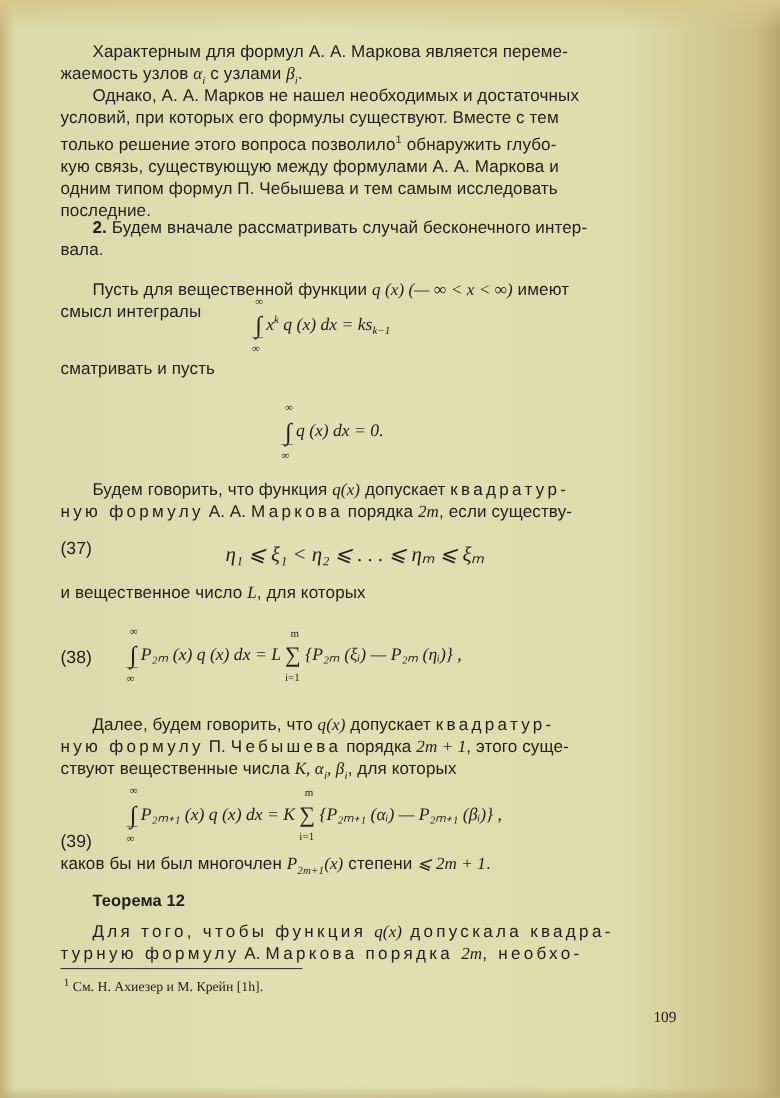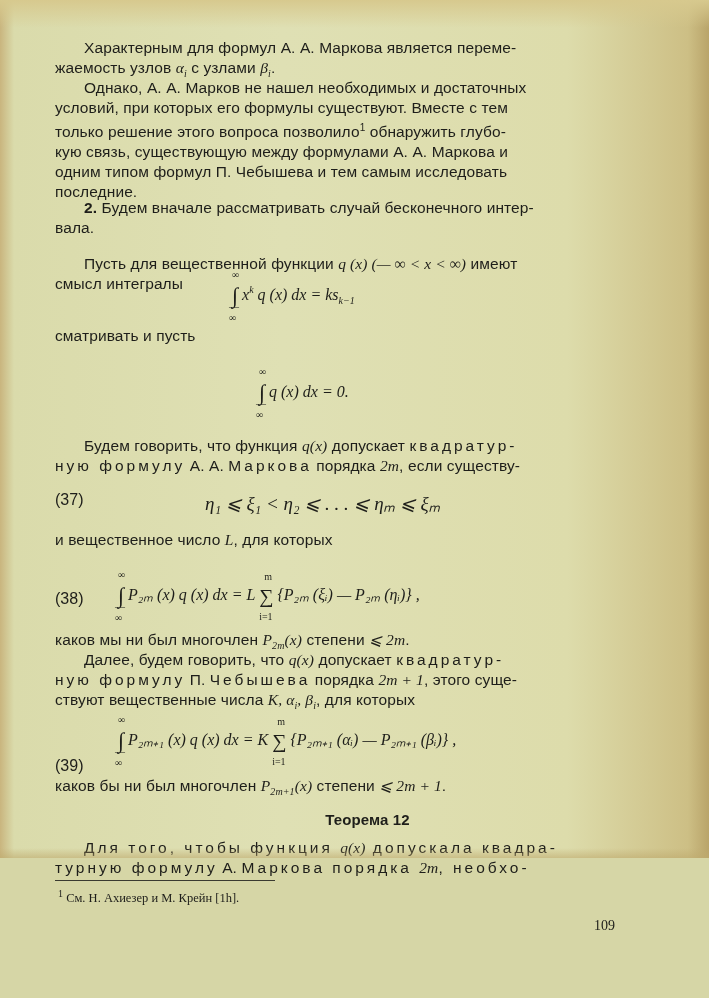--- a/index.html
+++ b/index.html
@@ -3,38 +3,38 @@
 <meta charset="utf-8">
 <style>
   html, body { margin: 0; padding: 0; }
   body {
     width: 709px; height: 998px; overflow: hidden;
     background: #d6d6a6;
     font-family: "Liberation Sans", sans-serif;
   }
   .page {
     position: relative;
-    width: 709px; height: 858px;
+    width: 709px; height: 998px;
     background:
       linear-gradient(to right, #c9b57e 0px, #dadbab 14px, #dfe0b4 40%, #dddcab 80%, #cdbf85 97%, #b9a46a 100%);
     color: #1e1e1a;
     text-decoration: underline;
   }
   .page::before {
     content: ""; position: absolute; left: 0; right: 0; top: 0; height: 28px;
     background: linear-gradient(to bottom, #d7c98e, rgba(223,224,180,0));
   }
   .page::after {
     content: ""; position: absolute; left: 0; right: 0; bottom: 0; height: 10px;
     background: linear-gradient(to top, rgba(190,170,110,0.6), rgba(223,224,180,0));
   }
   .text {
     position: absolute; left: 55px; width: 567px;
     font-family: "Liberation Sans Narrow", "Liberation Sans", sans-serif;
-    font-size: 15.5px; line-height: 20px; letter-spacing: 0.1px; text-align: center;
+    font-size: 15.5px; line-height: 20px; letter-spacing: 0.1px;
   }
   .para { text-align: justify; text-align-last: left; }
   .indent { text-indent: 29px; }
   .spaced { letter-spacing: 3px; }
   .math { font-family: "Liberation Serif", serif; font-style: italic; }
   .ln { display: block; white-space: nowrap; }
   .formula {
     position: absolute; font-family: "Liberation Serif", serif; font-size: 16px;
   }
   .int { position: relative; display: inline-block; font-size: 22px; font-style: normal; vertical-align: middle; }
@@ -105,23 +105,20 @@
   </div>
 
   <div class="eqnum" style="top:590px;">(38)</div>
   <div class="formula math" style="left:118px; top:583px;">
     <span class="int"><span class="lim top">∞</span><span>∫</span><span class="lim bot">— ∞</span></span>
     <span> P₂ₘ (x) q (x) dx = L </span>
     <span class="sum"><span class="lim top" style="left:5px;">m</span><span>∑</span><span class="lim bot" style="left:0;">i=1</span></span>
     <span> {P₂ₘ (ξᵢ) — P₂ₘ (ηᵢ)} ,</span>
   </div>
 
-  <div class="text para" style="top:630px;">
-    <span class="ln"><span>каков мы ни был многочлен </span><span class="math">P</span><sub class="math">2m</sub><span class="math">(x)</span><span> степени </span><span class="math">⩽ 2m</span><span>.</span></span>
-  </div>
 
   <div class="text para" style="top:650px;">
     <span class="ln indent"><span>Далее, будем говорить, что </span><span class="math">q(x)</span><span> допускает </span><span class="spaced">квадратур-</span></span>
     <span class="ln"><span class="spaced">ную формулу</span><span> П. </span><span class="spaced">Чебышева</span><span> порядка </span><span class="math">2m + 1</span><span>, этого суще-</span></span>
     <span class="ln"><span>ствуют вещественные числа </span><span class="math">K, α</span><sub class="math">i</sub><span class="math">, β</span><sub class="math">i</sub><span>, для которых</span></span>
   </div>
 
   <div class="eqnum" style="top:735px;margin-top:22px;">(39)</div>
   <div class="formula math" style="left:118px; top:728px;">
     <span class="int"><span class="lim top">∞</span><span>∫</span><span class="lim bot">— ∞</span></span>

